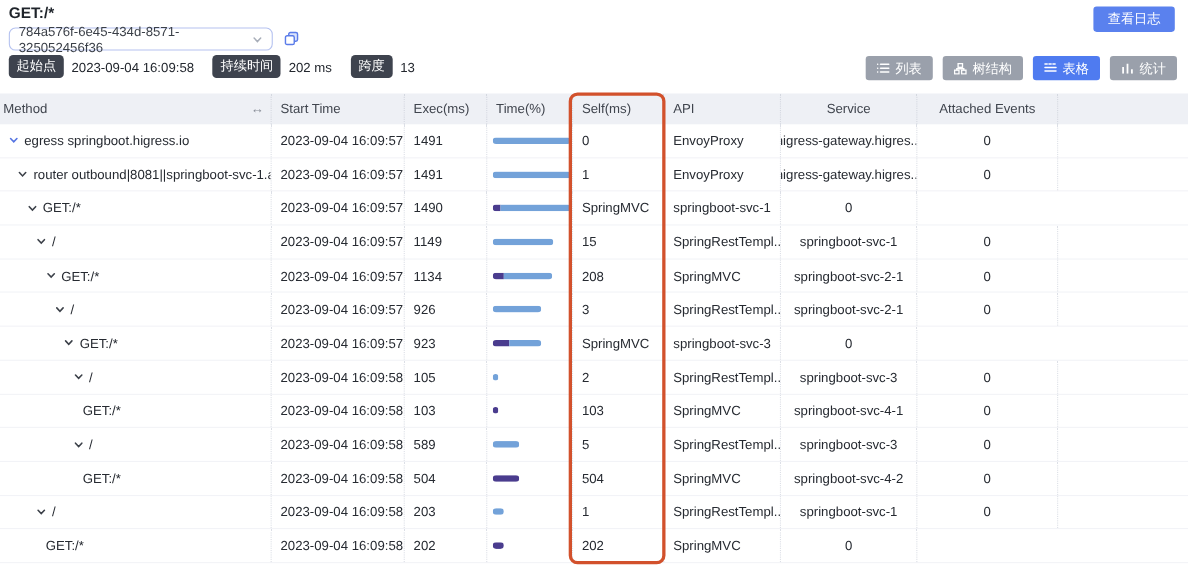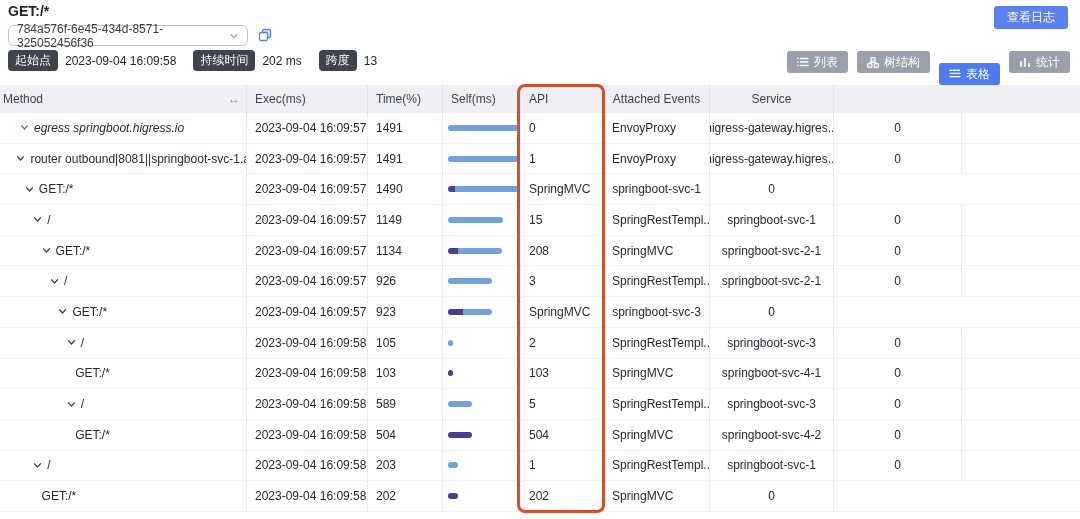--- a/index.html
+++ b/index.html
@@ -18,21 +18,21 @@
     font-size:12px; color:#3a3f47; cursor:pointer; }
   .copy-btn { position:absolute; left:257px; top:28px; width:16px; height:16px; cursor:pointer; background:none; border:none; padding:0; }
 
   .badges { position:absolute; left:8px; top:50px; display:flex; align-items:center; font-size:12px; color:#23272e; }
   .badge { background:#3e434e; color:#fff; border-radius:4px; padding:2px 7px; font-size:12px; margin-right:7px; }
   .badge-val { margin-right:17px; }
 
   .switcher { position:absolute; right:10px; top:51px; display:flex; }
   .sw-btn { height:22px; margin-left:9px; padding:0 10px; border:none; border-radius:3px;
     background:#9aa0ab; color:#fff; font-size:12px; display:flex; align-items:center; gap:5px; cursor:pointer; }
-  .sw-btn.active { background:#4f7bf0;margin-top:12px; }
+  .sw-btn.active { background:#4f7bf0; }
   .sw-btn svg { display:block; }
 
   
   .table { position:absolute; left:0; top:85px; width:1080px; }
   .trow { display:grid; grid-template-columns:247px 121px 75px 78px 83px 106px 124px 128px 1fr; }
   .thead { background:#eef0f5; height:28px; font-size:12px; color:#40454e; }
   .thead .cell { border-right:1px dotted #d4d8e0; }
   .thead .cell:last-child { border-right:none; }
   .tbody .trow { height:30.7px; font-size:12px; color:#262a31; border-bottom:1px solid #f2f3f7; }
   .tbody .cell { border-right:1px dotted #dcdfe6; }
@@ -141,31 +141,32 @@
       <span>统计</span>
     </button>
   </div>
 
   <div class="table">
     <div class="trow thead">
       <div class="cell method-head">
         <span>Method</span>
         <span class="resize-glyph">↔</span>
       </div>
+      <div class="cell">Start Time</div>
       <div class="cell">Exec(ms)</div>
       <div class="cell">Time(%)</div>
       <div class="cell">Self(ms)</div>
       <div class="cell">API</div>
+      <div class="cell center">Service</div>
       <div class="cell center">Attached Events</div>
-      <div class="cell center">Service</div>
       <div class="cell"></div>
     </div>
     <div class="tbody">
   <div class="trow link-row">
-    <div class="cell method-cell" style="padding-left: 20px; font-style: italic;">
+    <div class="cell method-cell" style="padding-left: 8px;">
       <span class="chevron">
         <svg width="9" height="9" viewBox="0 0 10 10">
                 <path d="M1.8 3.2 L5 6.6 L8.2 3.2" stroke="currentColor" stroke-width="1.6" fill="none" stroke-linecap="round"></path>
               </svg>
       </span>
       <span class="method-text">egress springboot.higress.io</span>
     </div>
     <div class="cell start-cell">2023-09-04 16:09:57</div>
     <div class="cell exec-cell">1491</div>
     <div class="cell bar-cell">

